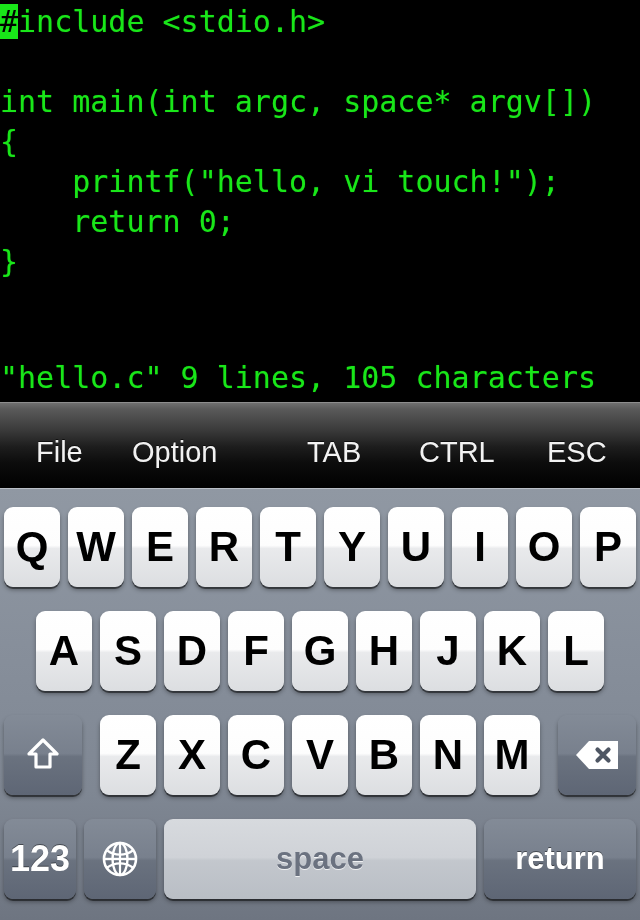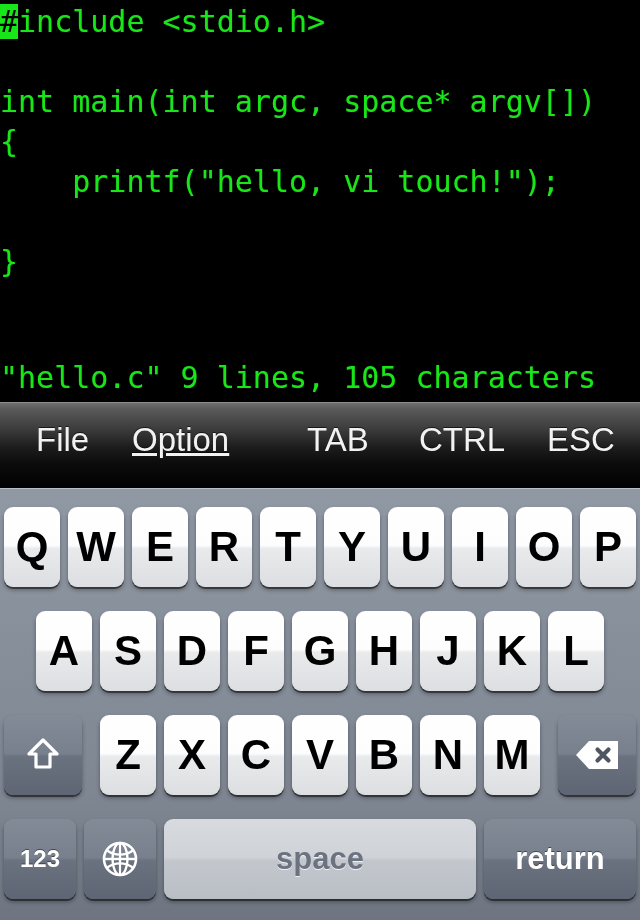--- a/index.html
+++ b/index.html
@@ -65,30 +65,30 @@
         #5a5a5a 6px,
         #3c3c3c 26px,
         #1d1d1d 44px,
         #0c0c0c 60px,
         #000000 86px);
     border-top: 1px solid #8d8d8d;
     box-sizing: border-box;
   }
   .tb-item {
     position: absolute;
-    top: 20px;
+    top: 32px;
     color: #f2f2f2;
-    font-size: 33px;
+    font-size: 29px;
     line-height: 34px;
     font-family: "Liberation Sans", sans-serif;
     white-space: nowrap;
     text-shadow: 0 -1px 0 rgba(0,0,0,0.6);
   }
   #tb-file   { left: 36px; }
-  #tb-option { left: 132px; text-decoration: underline; }
+  #tb-option { left: 132px; }
   #tb-tab    { left: 307px; }
   #tb-ctrl   { left: 419px; text-align: right; }
   #tb-esc    { left: 547px; }
 
   
   #keyboard {
     position: absolute;
     left: 0;
     top: 488px;
     width: 640px;
@@ -141,21 +141,21 @@
     color: #6b7280;
     font-size: 31px;
     font-weight: bold;
     text-shadow: 0 1px 0 rgba(255,255,255,0.75);
   }
 
   
   #key-shift { left: 4px; width: 78px; }
   #key-delete { left: 558px; width: 78px; }
 
-  #key-123 { left: 4px; width: 72px; font-size: 24px; }
+  #key-123 { left: 4px; width: 72px; font-size: 36px; }
   #key-globe { left: 84px; width: 72px; }
   #key-space { left: 164px; width: 312px; }
   #key-return { left: 484px; width: 152px; font-size: 31px; }
 
   .glyph-svg { display: block; }
 </style>
 </head>
 <body>
 
 <div id="app">
@@ -165,20 +165,21 @@
     <div class="term-line" style="position:absolute; left:0; top:2px;"><span class="term-cursor">#</span><span>include &lt;stdio.h&gt;</span></div>
 
     <div class="term-line" style="position:absolute; left:0; top:42px;"></div>
 
     <div class="term-line" style="position:absolute; left:0; top:82px;">int main(int argc, space* argv[])</div>
 
     <div class="term-line" style="position:absolute; left:0; top:122px;">{</div>
 
     <div class="term-line" style="position:absolute; left:0; top:162px;">    printf("hello, vi touch!");</div>
 
+    <div class="term-line" style="position:absolute; left:0; top:202px;">    return 0;</div>
 
     <div class="term-line" style="position:absolute; left:0; top:242px;">}</div>
 
     <div class="term-line" id="term-status" style="top:358px; position:absolute;">"hello.c" 9 lines, 105 characters</div>
   </div>
 
   <div id="toolbar">
     <div class="tb-item" id="tb-file">File</div>
     <div class="tb-item" id="tb-option">Option</div>
     <div class="tb-item" id="tb-tab">TAB</div>

